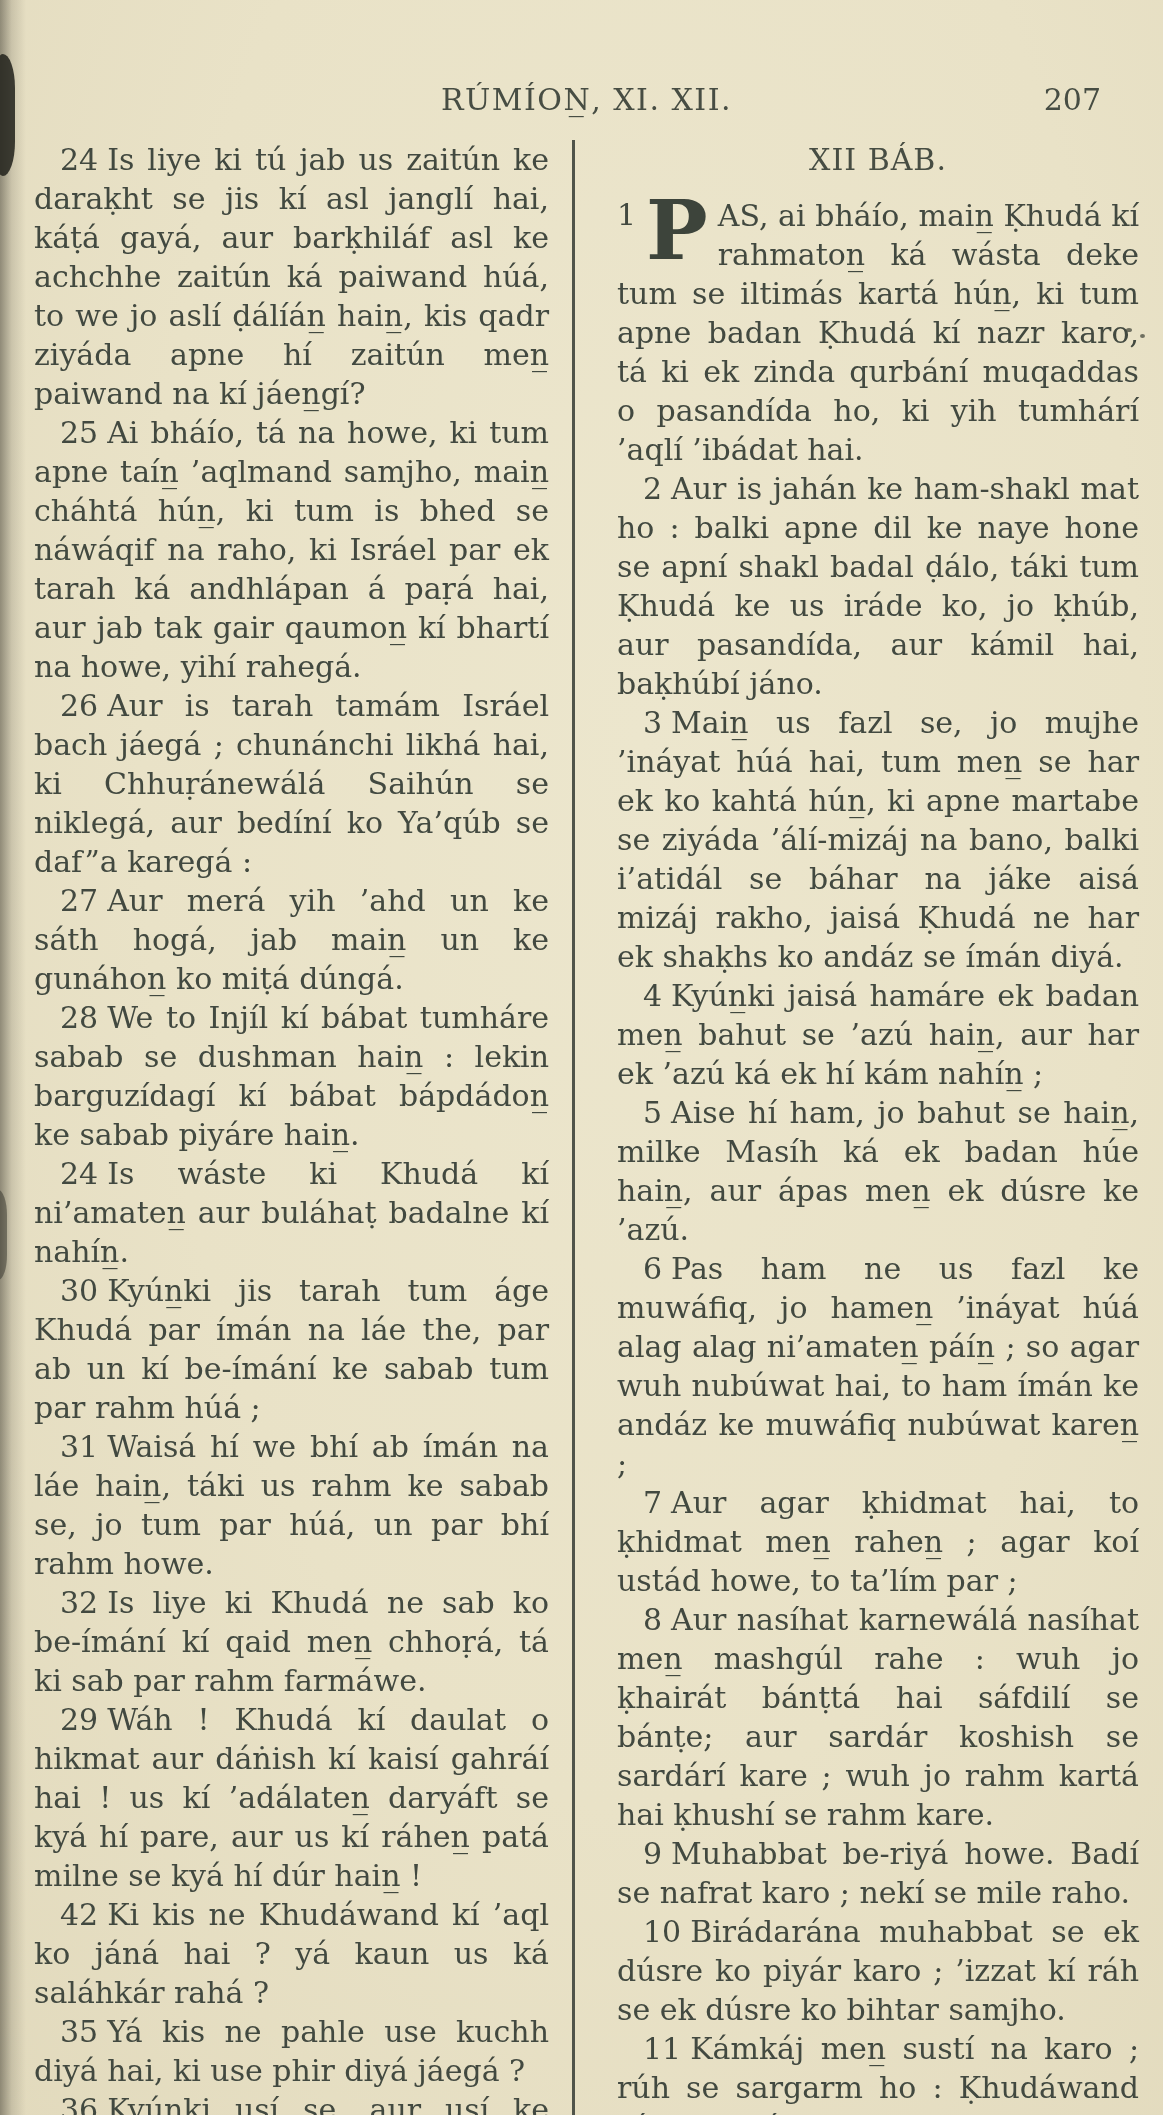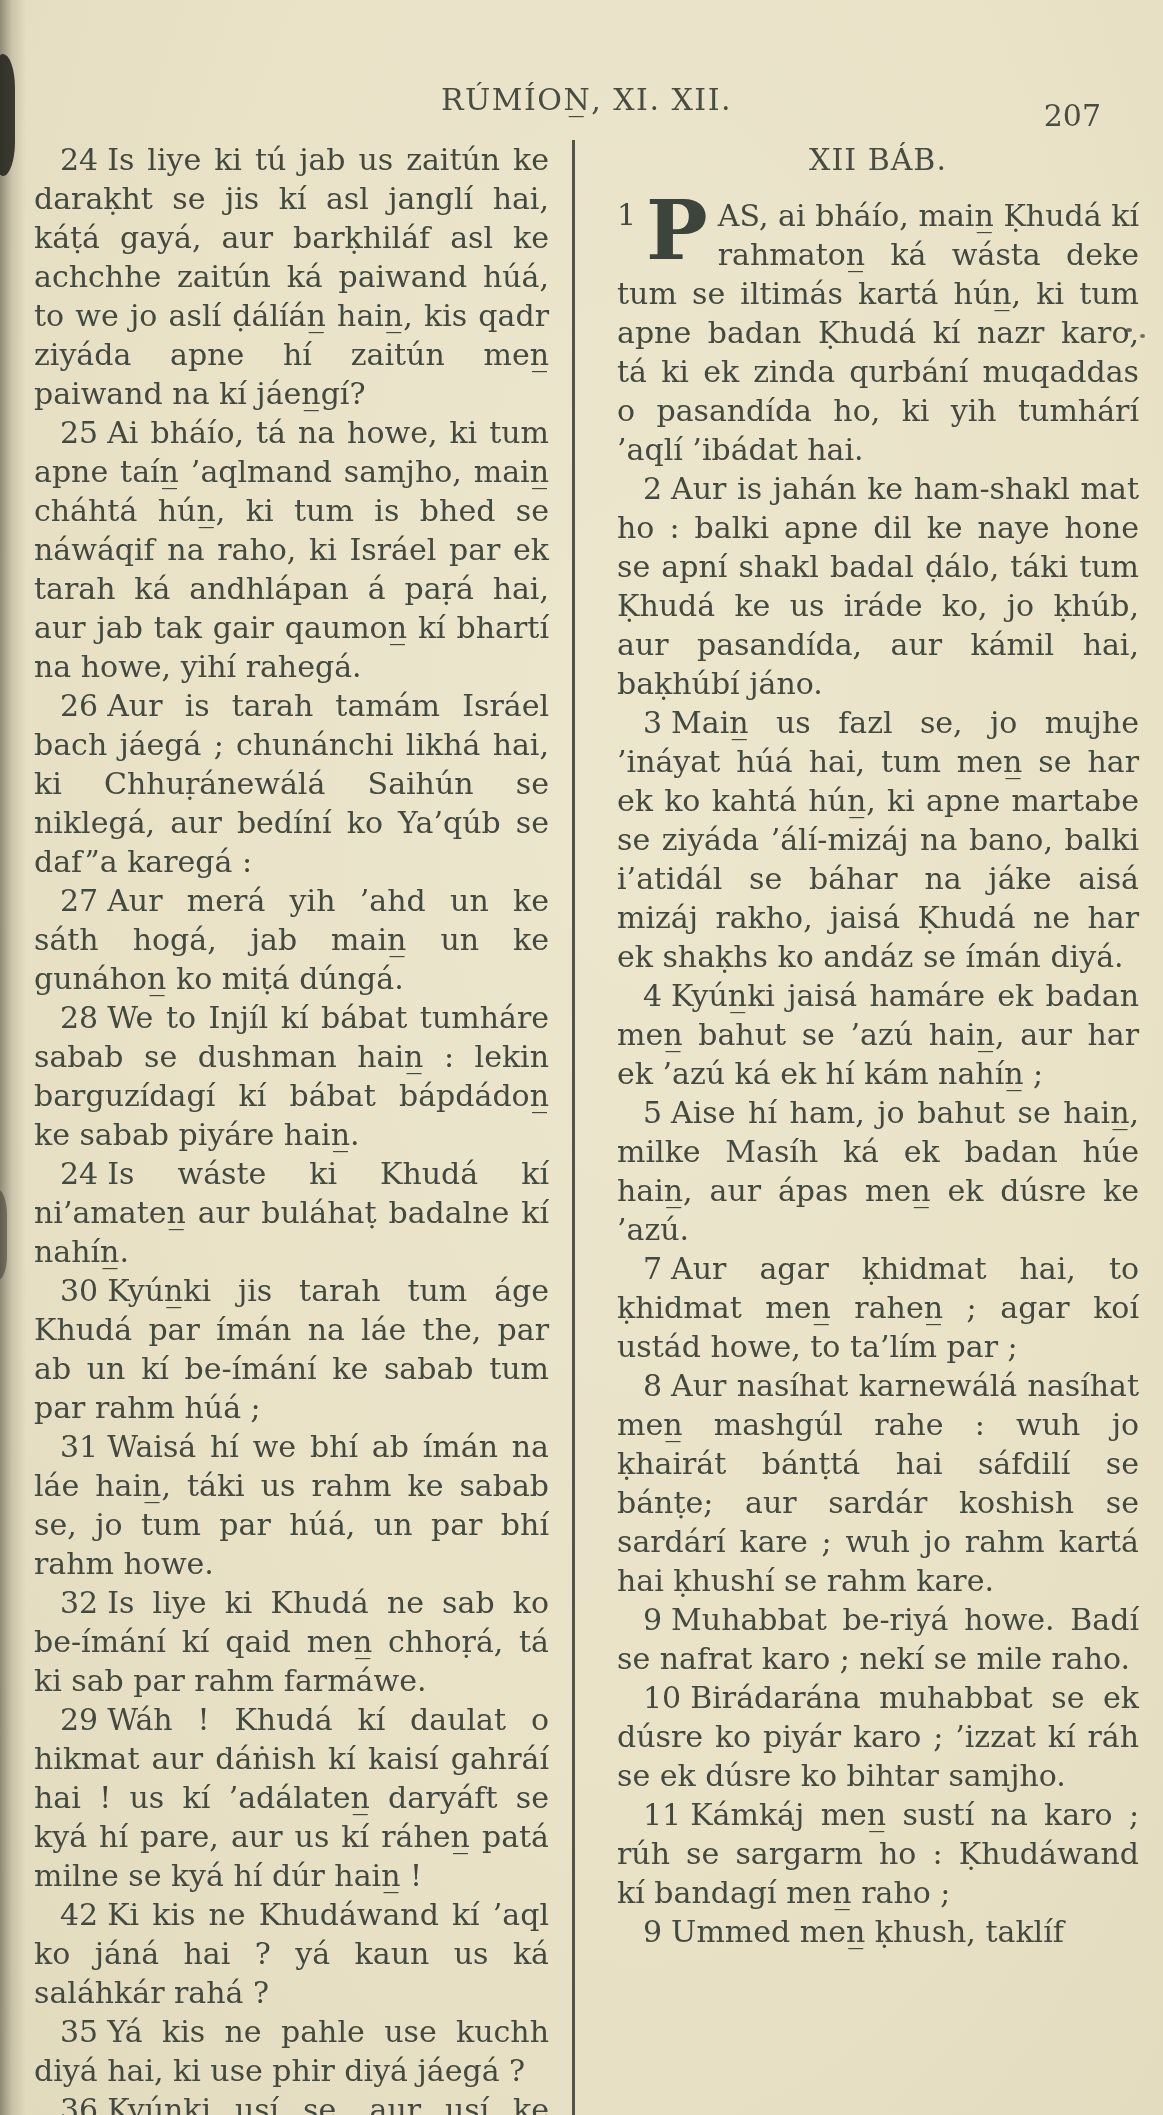--- a/index.html
+++ b/index.html
@@ -29,21 +29,21 @@
   .s2 { left: 1140px; top: 334px; width: 5px; height: 4px; }
 
   .page { position: relative; padding: 80px 24px 0 34px; }
 
   .page-header { position: relative; height: 44px; margin-bottom: 16px; }
   .running-title {
     text-align: center; font-size: 30px; line-height: 40px;
     letter-spacing: 1.5px; color: #474d43;
   }
   .page-number {
-    position: absolute; right: 38px; top: 16px;
+    position: absolute; right: 38px; top: 0;
     font-size: 30px; line-height: 40px; color: #474d43;
   }
 
   .columns { display: flex; align-items: flex-start; }
   .col-left  { flex: 0 0 515px; padding-right: 23px; border-right: 3px solid #50544a; }
   .col-right { flex: 1 1 auto; padding-left: 42px; }
 
   .verse {
     margin: 0; font-size: 30px; line-height: 39px;
     text-align: justify; text-indent: 26px;
@@ -105,20 +105,21 @@
 
     <section class="col col-right">
       <h2 class="chapter-heading">XII BÁB.</h2>
 
       <p class="verse verse-first"><span class="dc-wrap"><span class="v1num">1</span><span class="dropcap">P</span></span><span class="vtext">AS, ai bháío, main̲ Ḳhudá kí rahmaton̲ ká wásta deke tum se iltimás kartá hún̲, ki tum apne badan Ḳhudá kí nazr karo, tá ki ek zinda qurbání muqaddas o pasandída ho, ki yih tumhárí ’aqlí ’ibádat hai.</span></p>
 
       <p class="verse"><span class="vnum">2</span><span class="vtext">Aur is jahán ke ham-shakl mat ho : balki apne dil ke naye hone se apní shakl badal ḍálo, táki tum Ḳhudá ke us iráde ko, jo ḳhúb, aur pasandída, aur kámil hai, baḳhúbí jáno.</span></p>
       <p class="verse"><span class="vnum">3</span><span class="vtext">Main̲ us fazl se, jo mujhe ’ináyat húá hai, tum men̲ se har ek ko kahtá hún̲, ki apne martabe se ziyáda ’álí-mizáj na bano, balki i’atidál se báhar na jáke aisá mizáj rakho, jaisá Ḳhudá ne har ek shaḳhs ko andáz se ímán diyá.</span></p>
       <p class="verse"><span class="vnum">4</span><span class="vtext">Kyún̲ki jaisá hamáre ek badan men̲ bahut se ’azú hain̲, aur har ek ’azú ká ek hí kám nahín̲ ;</span></p>
       <p class="verse"><span class="vnum">5</span><span class="vtext">Aise hí ham, jo bahut se hain̲, milke Masíh ká ek badan húe hain̲, aur ápas men̲ ek dúsre ke ’azú.</span></p>
+      <p class="verse"><span class="vnum">6</span><span class="vtext">Pas ham ne us fazl ke muwáfiq, jo hamen̲ ’ináyat húá alag alag ni’amaten̲ páín̲ ;  so agar wuh nubúwat hai, to ham ímán ke andáz ke muwáfiq nubúwat karen̲ ;</span></p>
       <p class="verse"><span class="vnum">7</span><span class="vtext">Aur agar ḳhidmat hai, to ḳhidmat men̲ rahen̲ ;  agar koí ustád howe, to ta’lím par ;</span></p>
       <p class="verse"><span class="vnum">8</span><span class="vtext">Aur nasíhat karnewálá nasíhat men̲ mashgúl rahe :  wuh jo ḳhairát bánṭtá hai sáfdilí se bánṭe; aur sardár koshish se sardárí kare ;  wuh jo rahm kartá hai ḳhushí se rahm kare.</span></p>
       <p class="verse"><span class="vnum">9</span><span class="vtext">Muhabbat be-riyá howe.  Badí se nafrat karo ;  nekí se mile raho.</span></p>
       <p class="verse"><span class="vnum">10</span><span class="vtext">Birádarána muhabbat se ek dúsre ko piyár karo ;  ’izzat kí ráh se ek dúsre ko bihtar samjho.</span></p>
       <p class="verse"><span class="vnum">11</span><span class="vtext">Kámkáj men̲ sustí na karo ; rúh se sargarm ho :  Ḳhudáwand kí bandagí men̲ raho ;</span></p>
       <p class="verse"><span class="vnum">9</span><span class="vtext">Ummed men̲ ḳhush, taklíf</span></p>
     </section>
 
   </main>
 </div>

